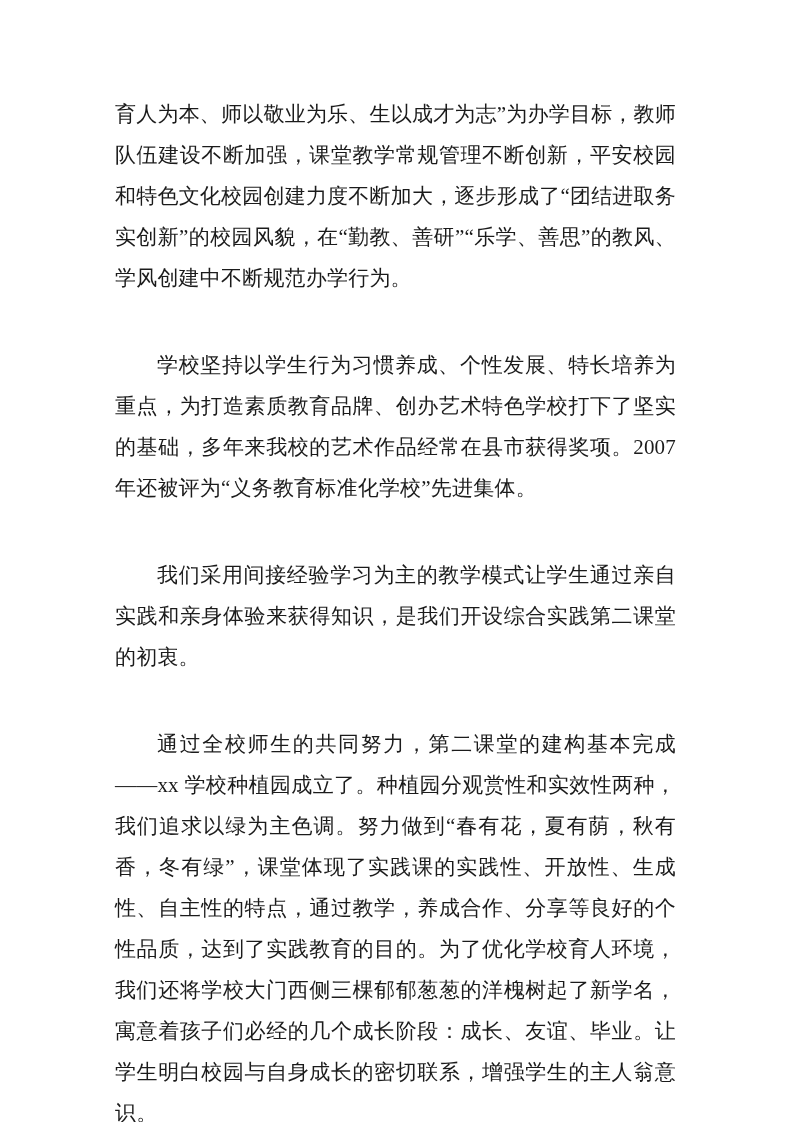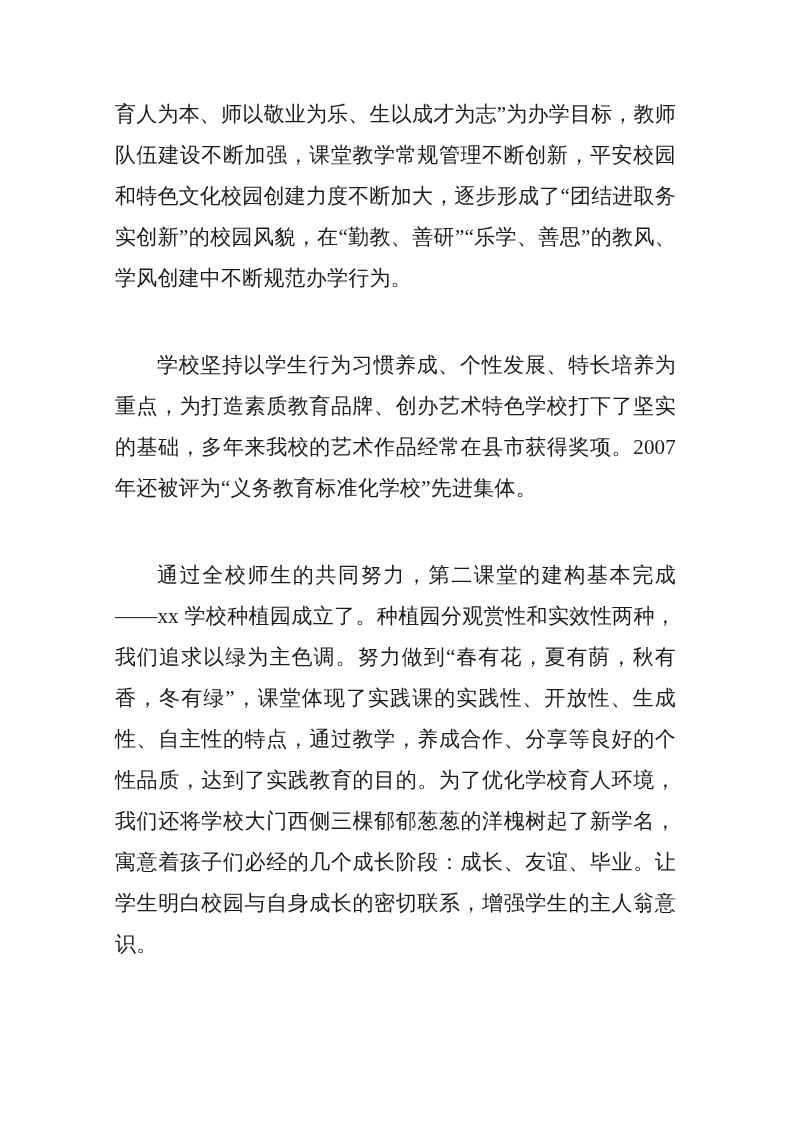--- a/index.html
+++ b/index.html
@@ -39,15 +39,16 @@
     margin-bottom: 0;
   }
 </style>
 </head>
 <body>
 
 <div class="page">
   <div class="text-block">
     <p class="para">育人为本、师以敬业为乐、生以成才为志”为办学目标，教师队伍建设不断加强，课堂教学常规管理不断创新，平安校园和特色文化校园创建力度不断加大，逐步形成了“团结进取务实创新”的校园风貌，在“勤教、善研”“乐学、善思”的教风、学风创建中不断规范办学行为。</p>
     <p class="para indented">学校坚持以学生行为习惯养成、个性发展、特长培养为重点，为打造素质教育品牌、创办艺术特色学校打下了坚实的基础，多年来我校的艺术作品经常在县市获得奖项。2007 年还被评为“义务教育标准化学校”先进集体。</p>
+    <p class="para indented">我们采用间接经验学习为主的教学模式让学生通过亲自实践和亲身体验来获得知识，是我们开设综合实践第二课堂的初衷。</p>
     <p class="para indented">通过全校师生的共同努力，第二课堂的建构基本完成——xx 学校种植园成立了。种植园分观赏性和实效性两种，我们追求以绿为主色调。努力做到“春有花，夏有荫，秋有香，冬有绿”，课堂体现了实践课的实践性、开放性、生成性、自主性的特点，通过教学，养成合作、分享等良好的个性品质，达到了实践教育的目的。为了优化学校育人环境，我们还将学校大门西侧三棵郁郁葱葱的洋槐树起了新学名，寓意着孩子们必经的几个成长阶段：成长、友谊、毕业。让学生明白校园与自身成长的密切联系，增强学生的主人翁意识。</p>
   </div>
 </div>
 
 </body></html>

